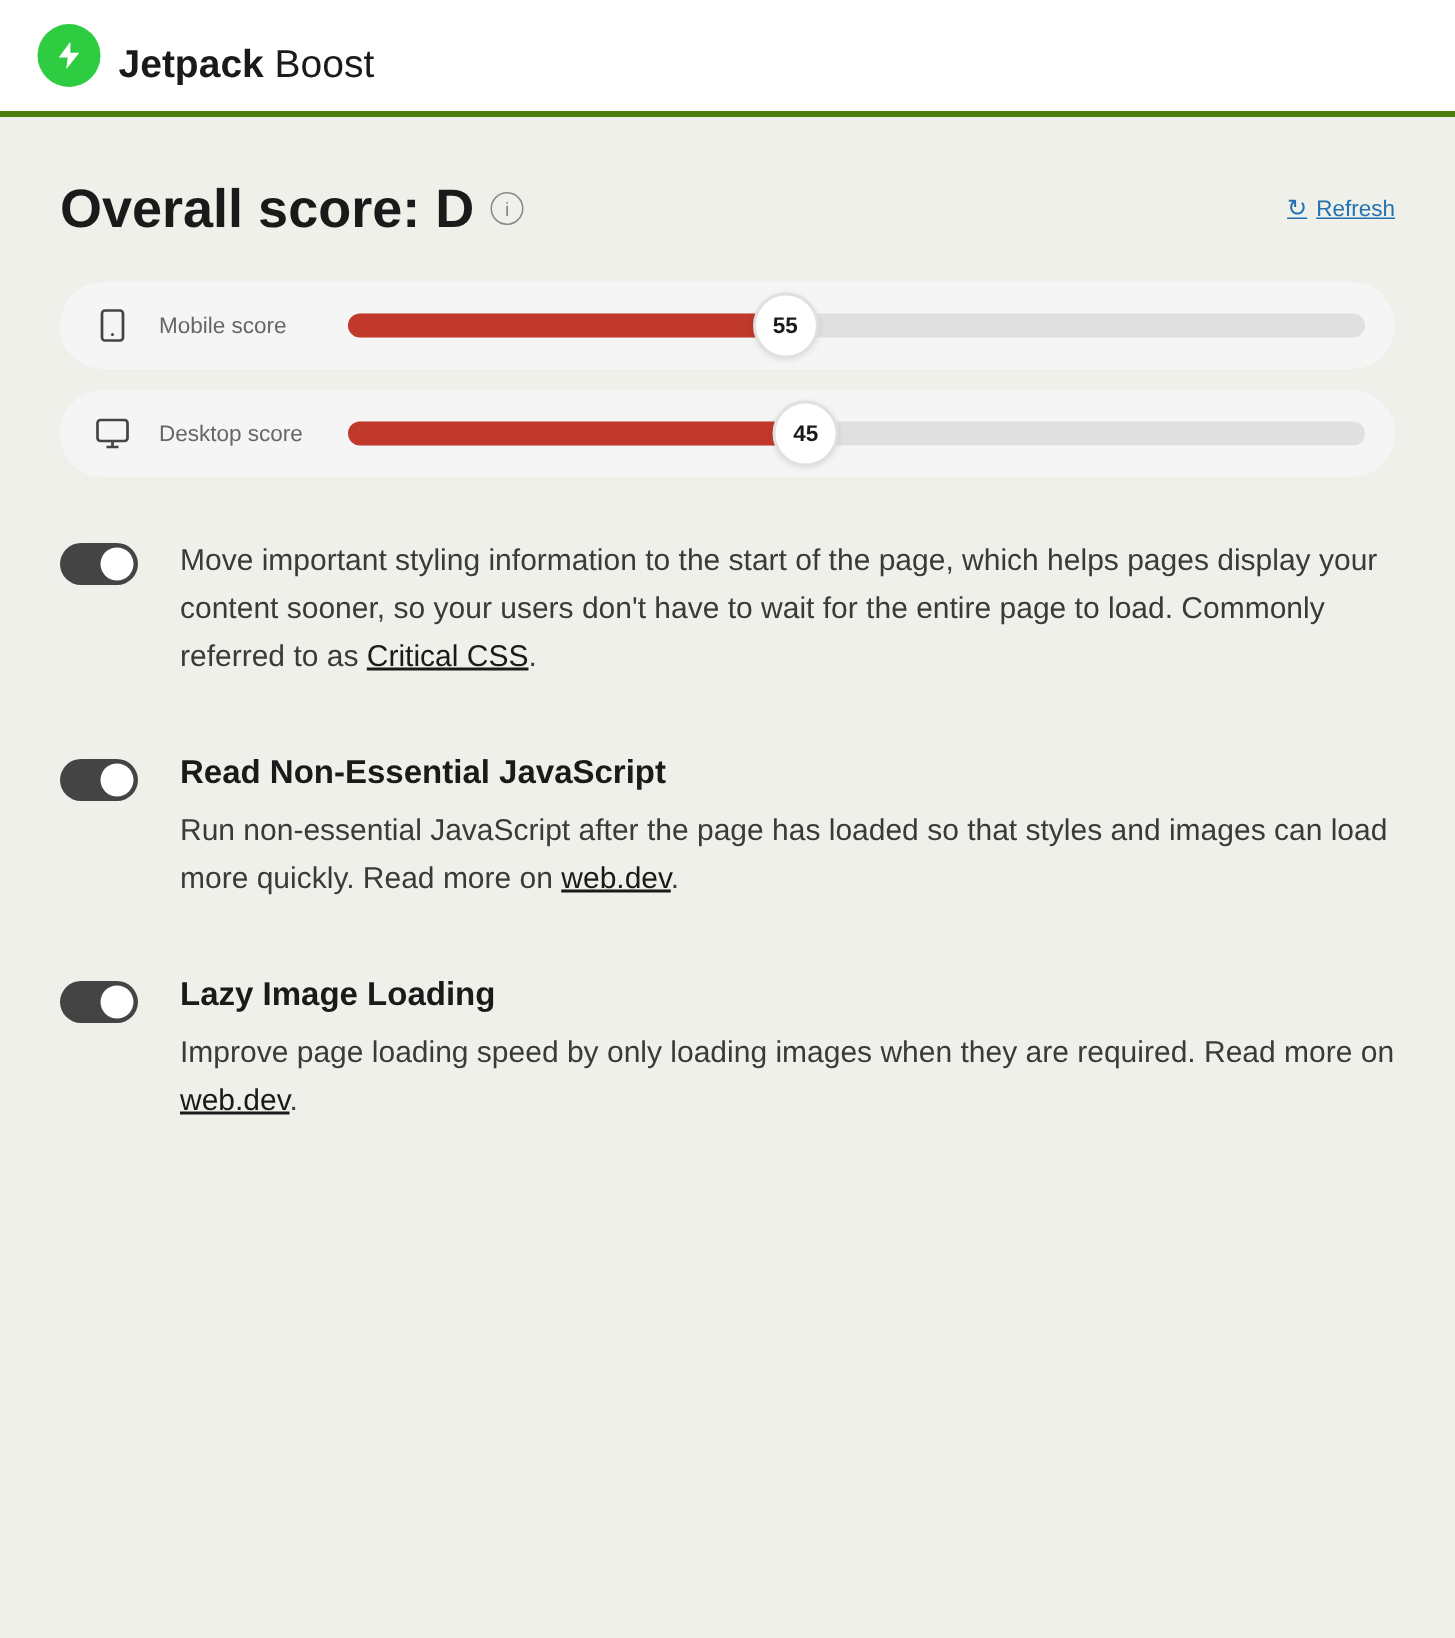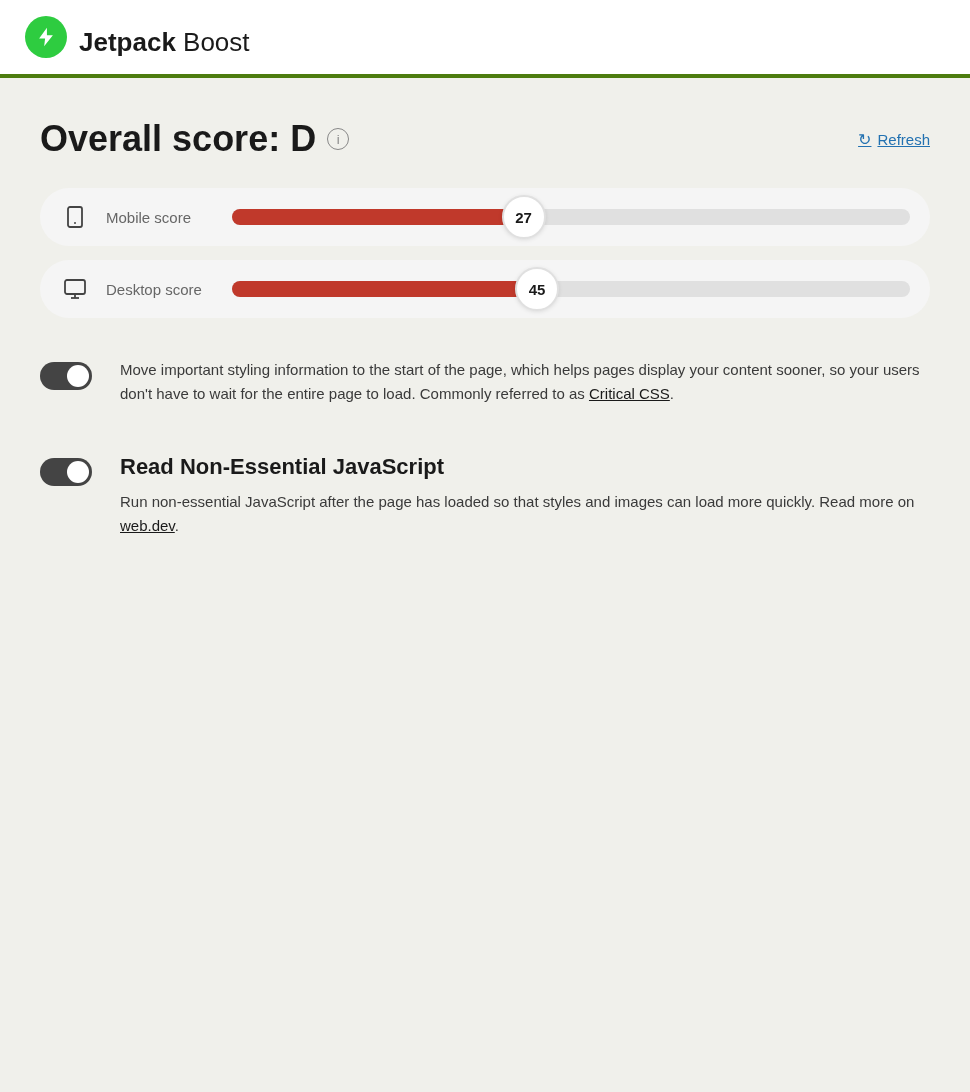--- a/index.html
+++ b/index.html
@@ -178,21 +178,21 @@
       left: 27px;
     }
     .feature-content {}
     .feature-title {
       font-size: 22px;
       font-weight: 700;
       color: #1a1a1a;
       margin-bottom: 10px;
     }
     .feature-description {
-      font-size: 15px;
+      font-size: 20px;
       line-height: 1.6;
       color: #3a3a3a;
     }
     .feature-description a {
       color: #1a1a1a;
       text-decoration: underline;
     }
   </style>
 </head>
 <body>
@@ -225,21 +225,21 @@
     <div class="score-bar-row">
       <div class="score-bar-icon">
         <svg width="24" height="24" viewBox="0 0 24 24" fill="none" stroke="currentColor" stroke-width="1.8">
           <rect x="5" y="2" width="14" height="20" rx="2" ry="2"></rect>
           <line x1="12" y1="18" x2="12.01" y2="18" stroke-width="2" stroke-linecap="round"></line>
         </svg>
       </div>
       <div class="score-bar-label">Mobile score</div>
       <div class="score-bar-track">
         <div class="score-bar-fill" style="width: 43%">
-          <div class="score-bar-value">27</div>
+          <div class="score-bar-value">55</div>
         </div>
       </div>
     </div>
 
     <div class="score-bar-row">
       <div class="score-bar-icon">
         <svg width="24" height="24" viewBox="0 0 24 24" fill="none" stroke="currentColor" stroke-width="1.8">
           <rect x="2" y="3" width="20" height="14" rx="2" ry="2"></rect>
           <line x1="8" y1="21" x2="16" y2="21"></line>
           <line x1="12" y1="17" x2="12" y2="21"></line>
@@ -268,15 +268,24 @@
     <div class="feature-item">
       <div class="toggle-switch on"></div>
       <div class="feature-content">
         <div class="feature-title">Read Non-Essential JavaScript</div>
         <div class="feature-description">
           <span>Run non-essential JavaScript after the page has loaded so that styles and images can load more quickly. Read more on </span><a href="#">web.dev</a><span>.</span>
         </div>
       </div>
     </div>
 
+    <div class="feature-item">
+      <div class="toggle-switch on"></div>
+      <div class="feature-content">
+        <div class="feature-title">Lazy Image Loading</div>
+        <div class="feature-description">
+          <span>Improve page loading speed by only loading images when they are required. Read more on </span><a href="#">web.dev</a><span>.</span>
+        </div>
+      </div>
+    </div>
 
   </section>
 </main>
 
 </body></html>

